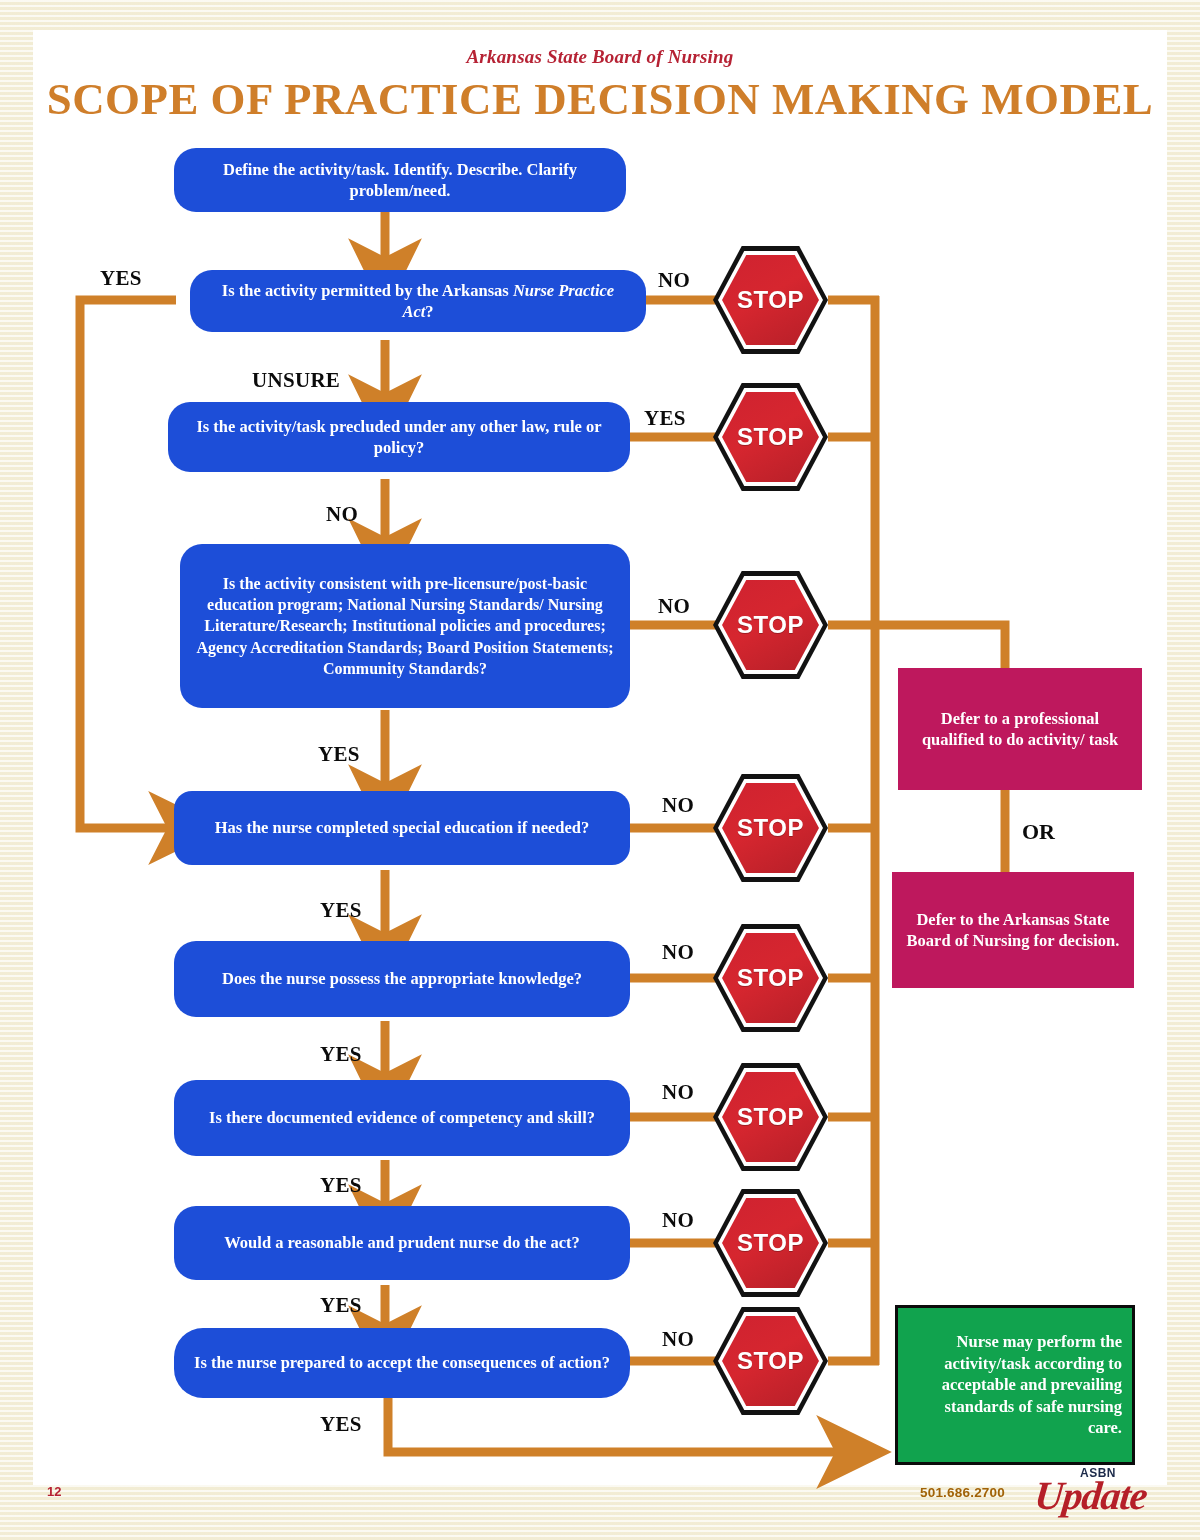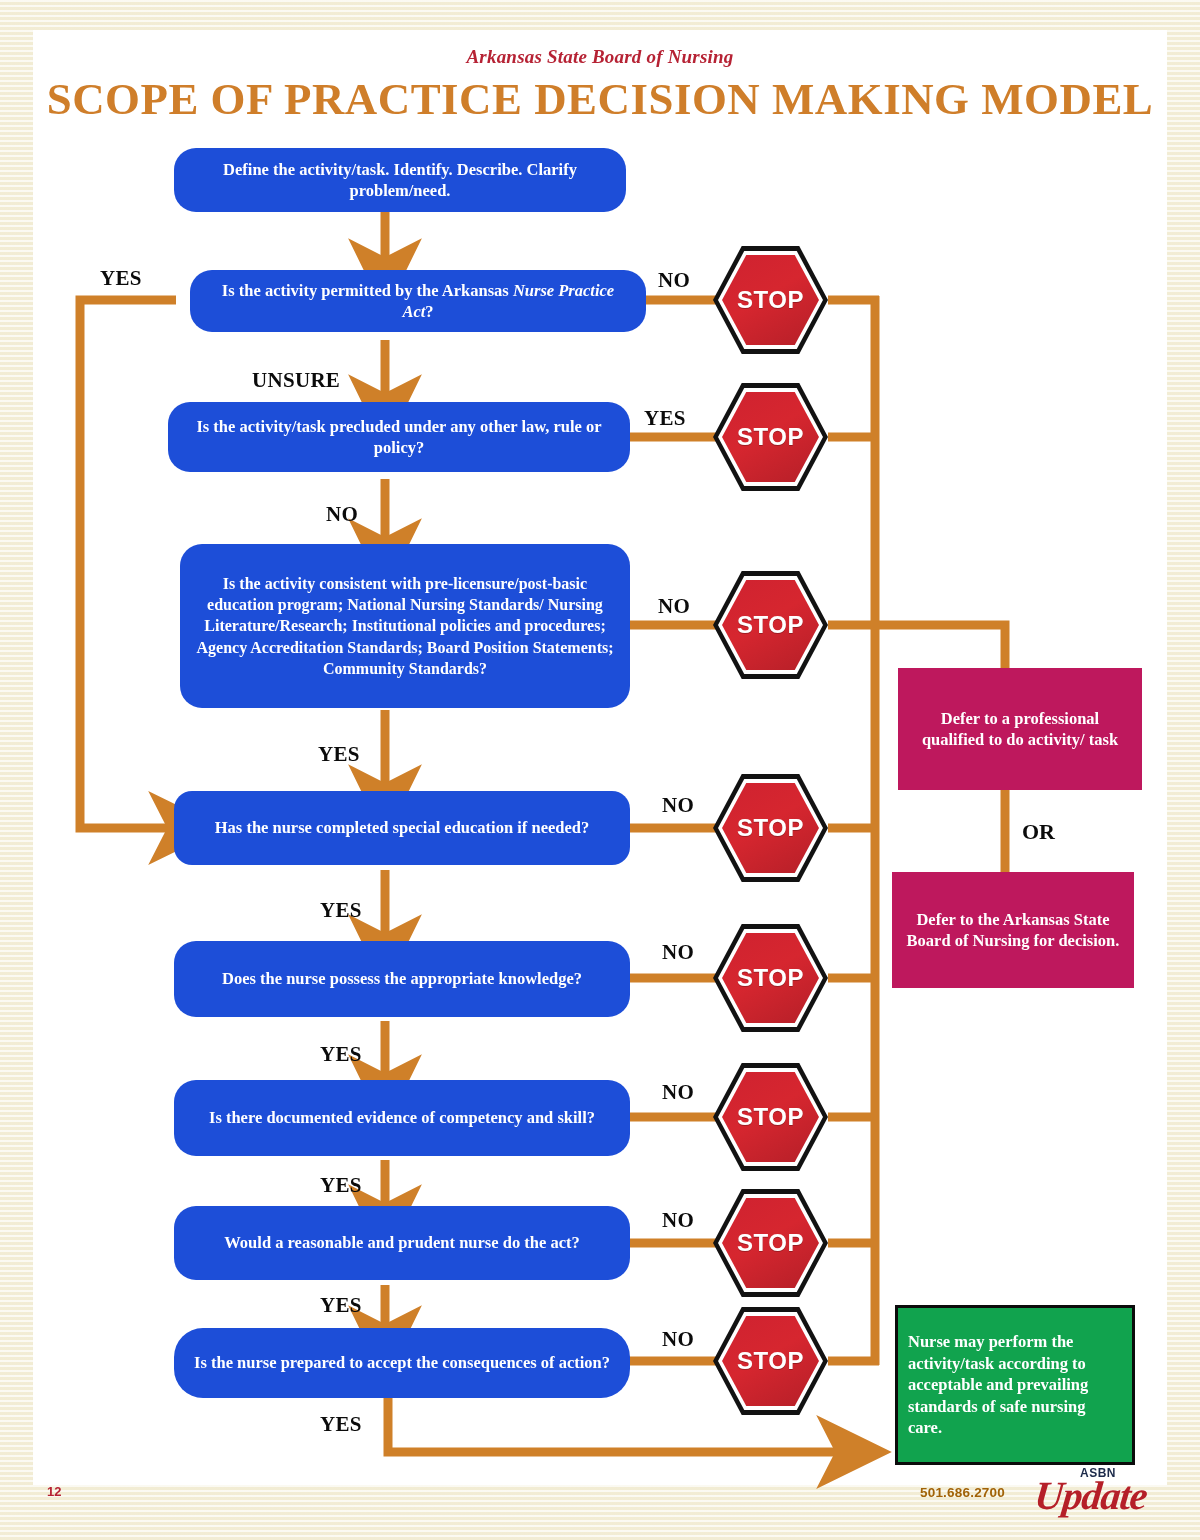--- a/index.html
+++ b/index.html
@@ -112,21 +112,21 @@
     display:flex;align-items:center;justify-content:center;
     padding:6px 12px;box-sizing:border-box;
     z-index:4;
   }
   .greenbox{
     position:absolute;
     background:#11a34e;
     border:3px solid #0b0b0b;
     color:#ffffff;
     font-weight:bold;font-size:16.5px;line-height:1.30;
-    text-align:left;
+    text-align:right;
     display:flex;align-items:center;justify-content:center;
     padding:6px 10px;box-sizing:border-box;
     z-index:4;
   }
   .orlabel{
     position:absolute;
     font-weight:bold;font-size:22px;color:#0b0b0b;
     z-index:6;
   }
 

